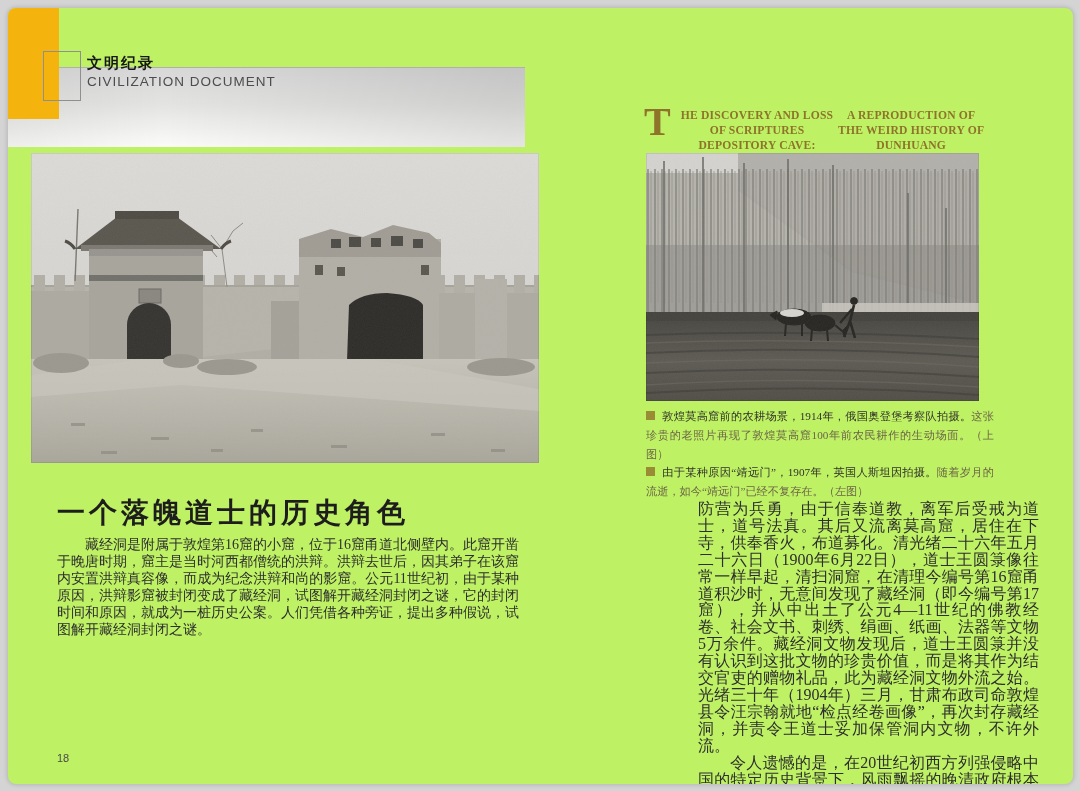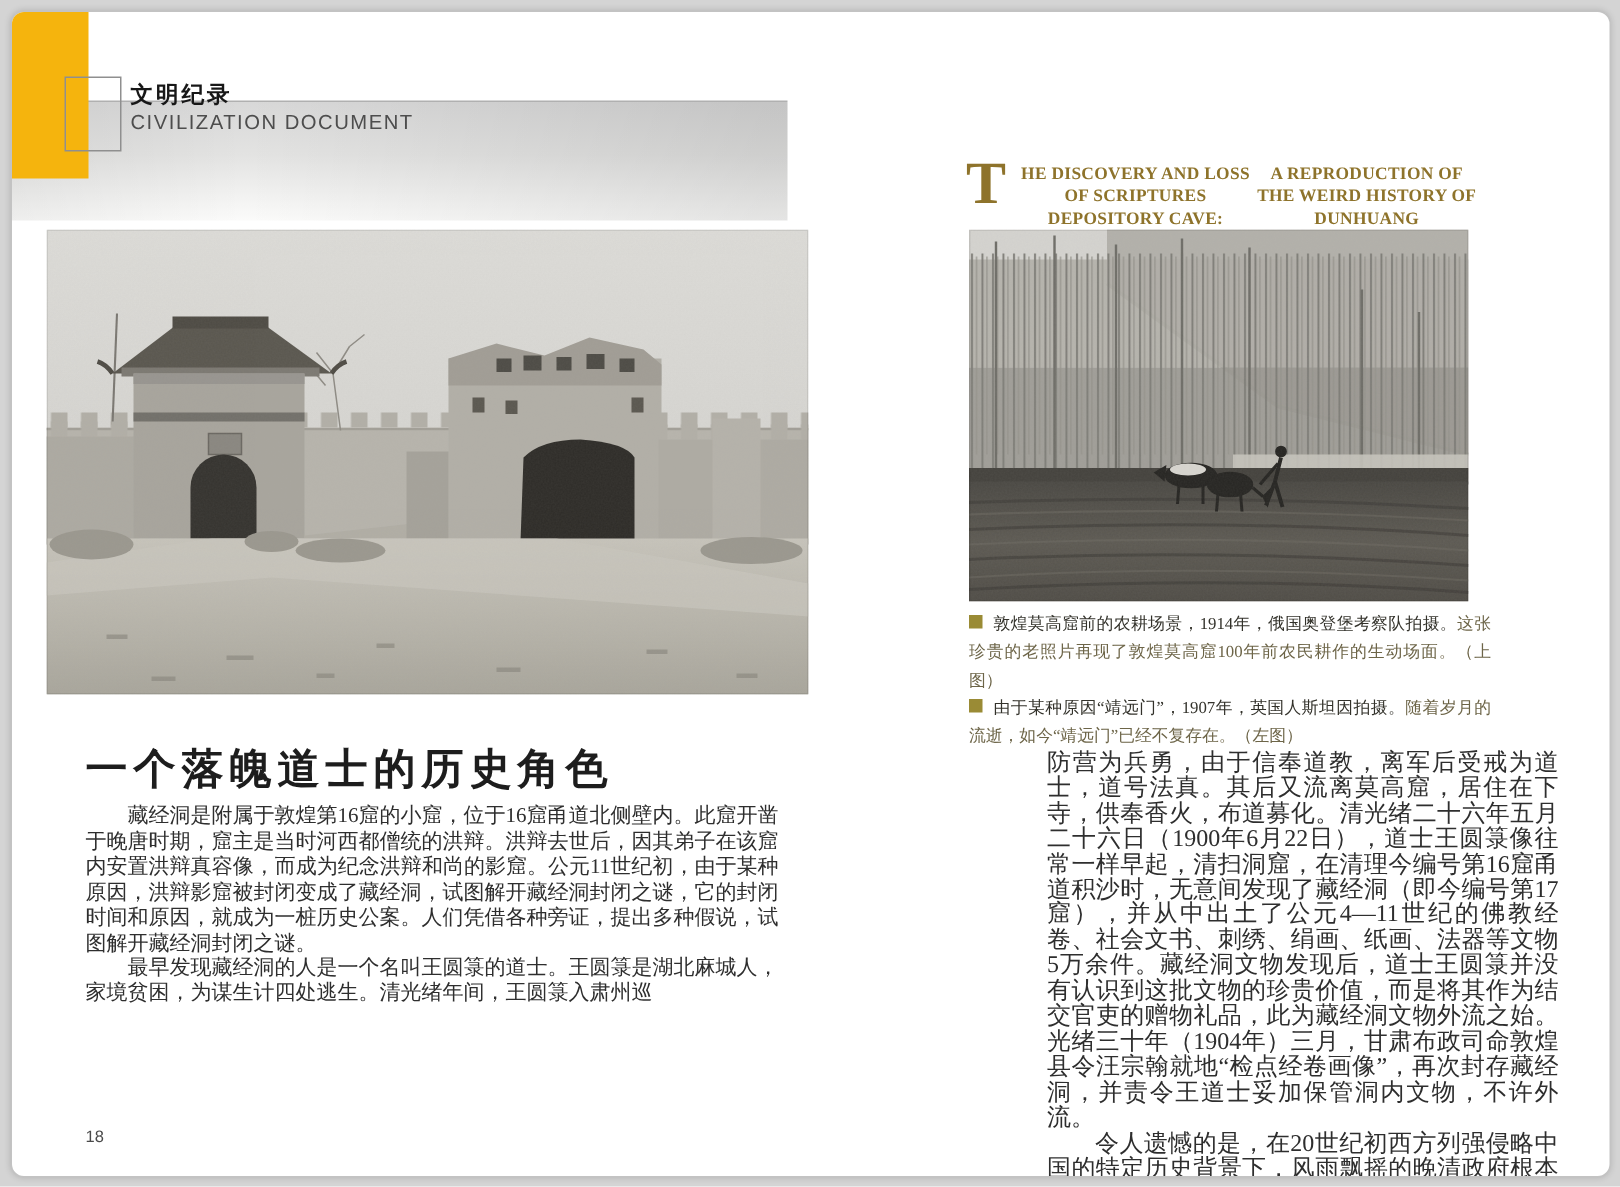--- a/index.html
+++ b/index.html
@@ -4,21 +4,21 @@
 <style>
   html,body{margin:0;padding:0;}
   body{
     width:1080px;height:791px;position:relative;
     background:#d4d4d4;
     font-family:"Liberation Serif","DejaVu Serif",serif;
     -webkit-font-smoothing:antialiased;
   }
   .page{
     position:absolute;left:7px;top:7px;width:1065px;height:776px;
-    background:#ffffff;border:1px solid #c3c3c3;border-radius:9px;
+    background:#bef264;border:1px solid #c3c3c3;border-radius:9px;
     overflow:hidden;box-shadow:0 0 4px rgba(0,0,0,.15);
   }
   
   .accent-block{
     position:absolute;left:0;top:0;width:51px;height:111px;
     background:#f5b40d;
   }
   .gradient-band{
     position:absolute;left:0;top:59px;width:517px;height:79px;
     background:
@@ -275,21 +275,20 @@
 
   <div class="caption-block">
     <p class="caption-entry"><span class="bullet"></span><span class="cap-bold">敦煌莫高窟前的农耕场景，1914年，俄国奥登堡考察队拍摄。</span><span class="cap-normal">这张珍贵的老照片再现了敦煌莫高窟100年前农民耕作的生动场面。（上图）</span></p>
     <p class="caption-entry"><span class="bullet"></span><span class="cap-bold">由于某种原因“靖远门”，1907年，英国人斯坦因拍摄。</span><span class="cap-normal">随着岁月的流逝，如今“靖远门”已经不复存在。（左图）</span></p>
   </div>
 
   <div class="section-heading">一个落魄道士的历史角色</div>
 
   <div class="body-col" id="left-col">
     <p>藏经洞是附属于敦煌第16窟的小窟，位于16窟甬道北侧壁内。此窟开凿于晚唐时期，窟主是当时河西都僧统的洪辩。洪辩去世后，因其弟子在该窟内安置洪辩真容像，而成为纪念洪辩和尚的影窟。公元11世纪初，由于某种原因，洪辩影窟被封闭变成了藏经洞，试图解开藏经洞封闭之谜，它的封闭时间和原因，就成为一桩历史公案。人们凭借各种旁证，提出多种假说，试图解开藏经洞封闭之谜。</p>
-    <p>最早发现藏经洞的人是一个名叫王圆箓的道士。王圆箓是湖北麻城人，家境贫困，为谋生计四处逃生。清光绪年间，王圆箓入肃州巡</p>
   </div>
   <div class="body-col" id="right-col">
     <p class="no-indent">防营为兵勇，由于信奉道教，离军后受戒为道士，道号法真。其后又流离莫高窟，居住在下寺，供奉香火，布道募化。清光绪二十六年五月二十六日（1900年6月22日），道士王圆箓像往常一样早起，清扫洞窟，在清理今编号第16窟甬道积沙时，无意间发现了藏经洞（即今编号第17窟），并从中出土了公元4—11世纪的佛教经卷、社会文书、刺绣、绢画、纸画、法器等文物5万余件。藏经洞文物发现后，道士王圆箓并没有认识到这批文物的珍贵价值，而是将其作为结交官吏的赠物礼品，此为藏经洞文物外流之始。光绪三十年（1904年）三月，甘肃布政司命敦煌县令汪宗翰就地“检点经卷画像”，再次封存藏经洞，并责令王道士妥加保管洞内文物，不许外流。</p>
     <p>令人遗憾的是，在20世纪初西方列强侵略中国的特定历史背景下，风雨飘摇的晚清政府根本无暇顾及这一价值重大的历史性发现。藏经洞文物发现不久，英、法、日、俄等国探险家接踵而至，以各种手段，从王道士手中获取大量藏经洞文物，致使藏经洞文物惨遭劫</p>
   </div>
 
   <div class="page-number">18</div>
 
 </div>
 

